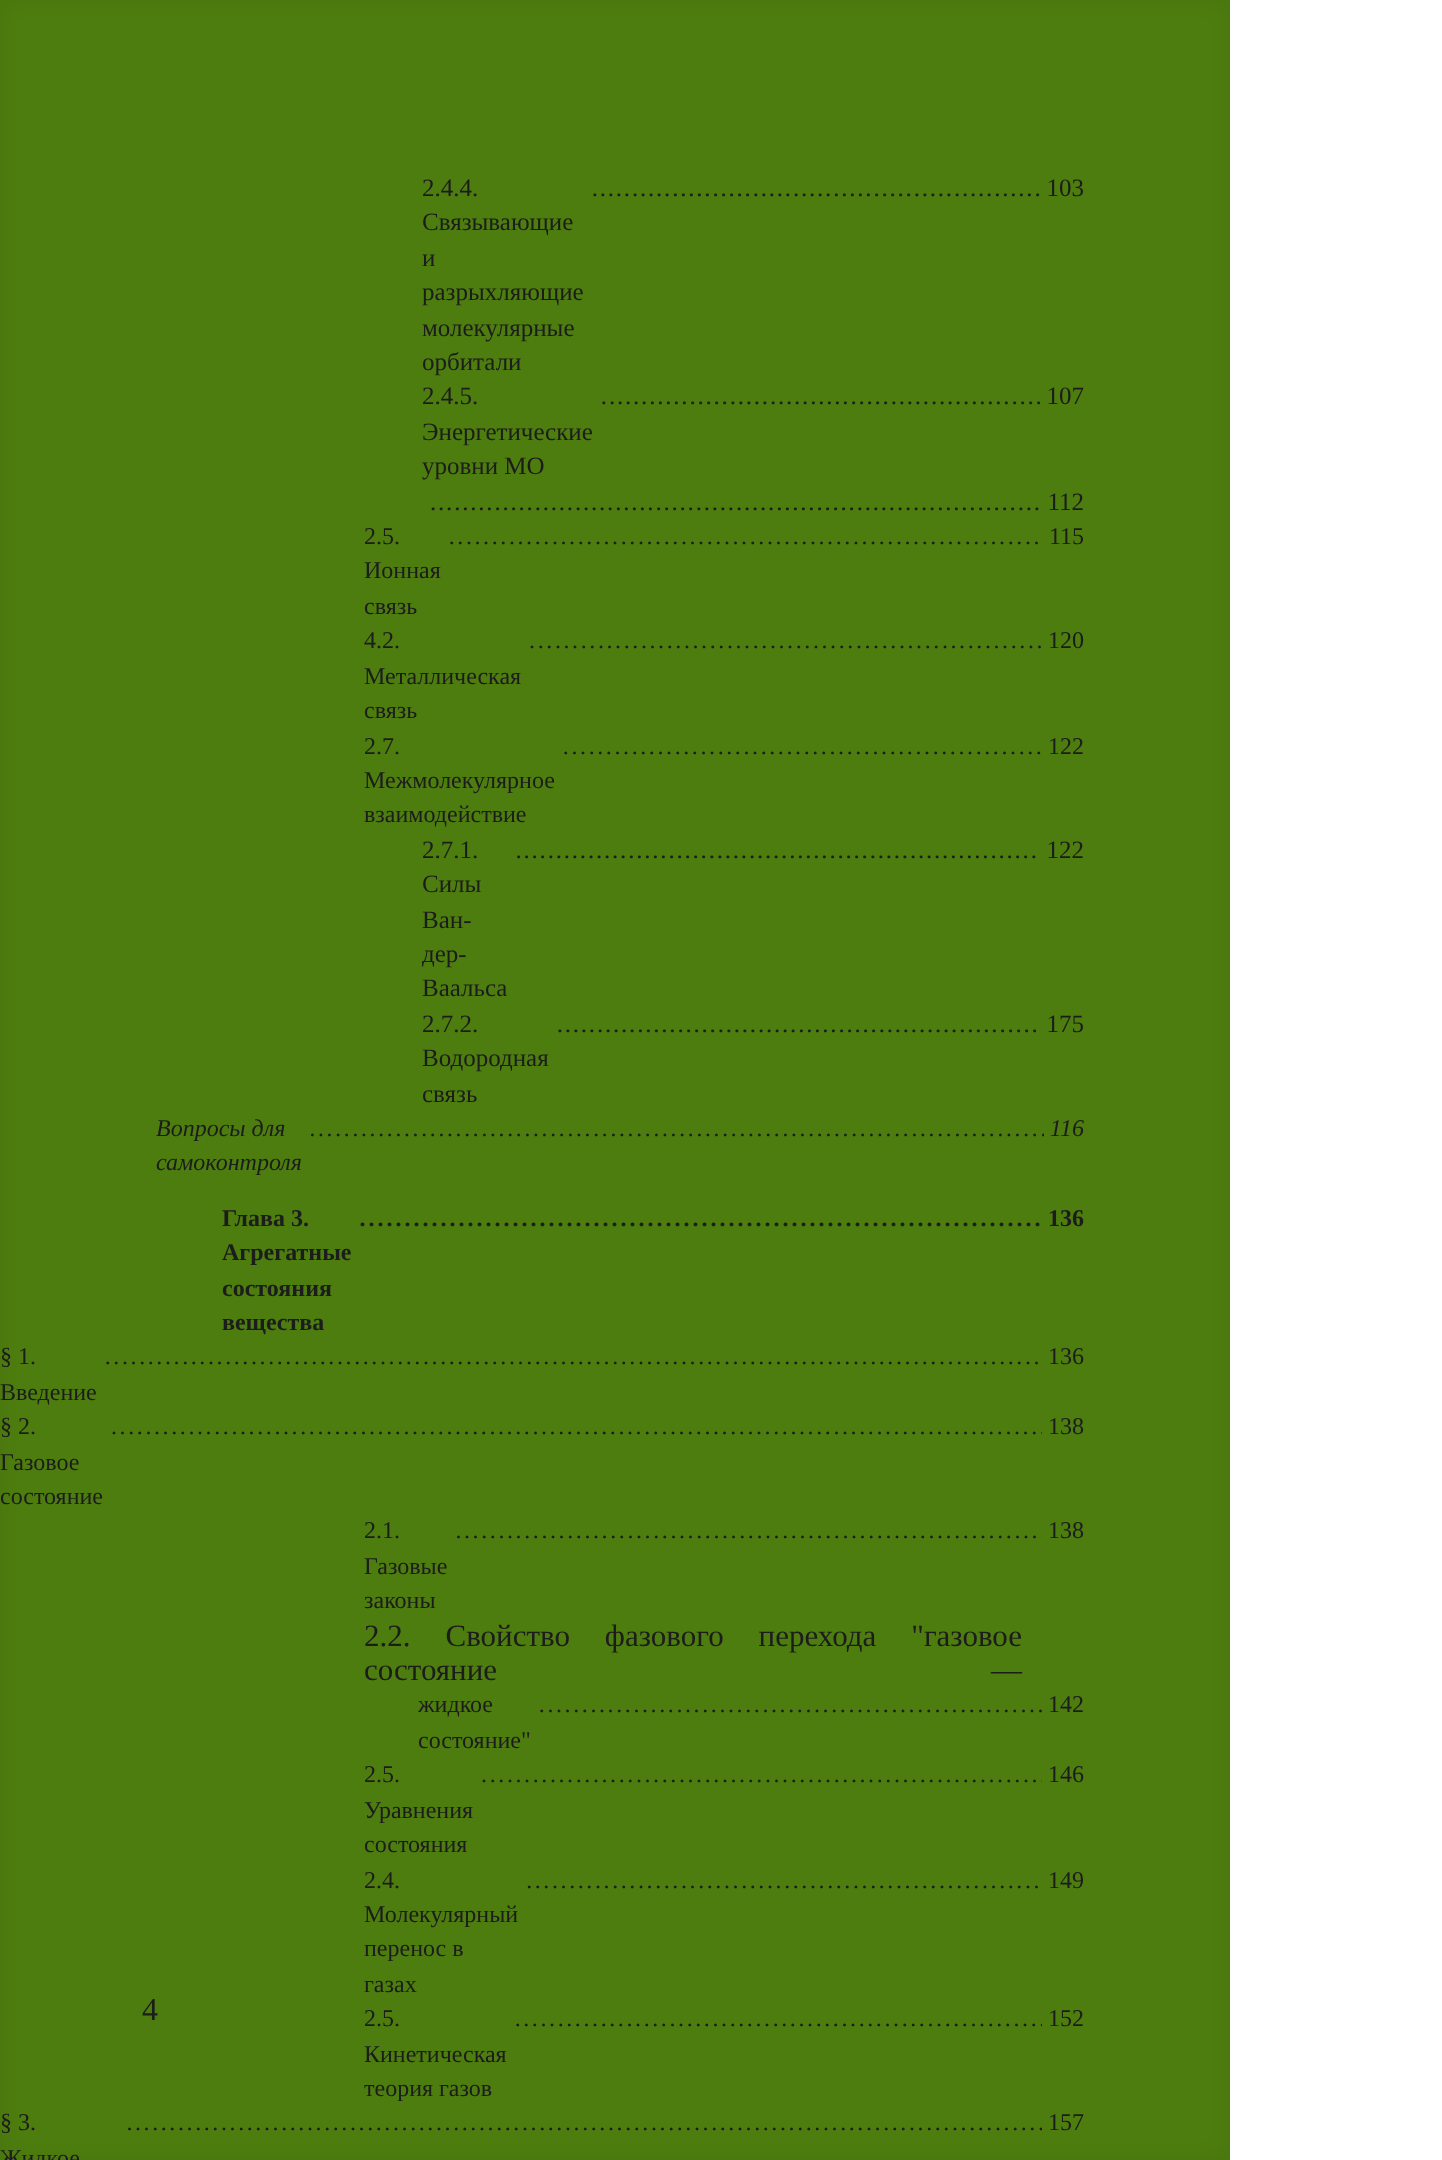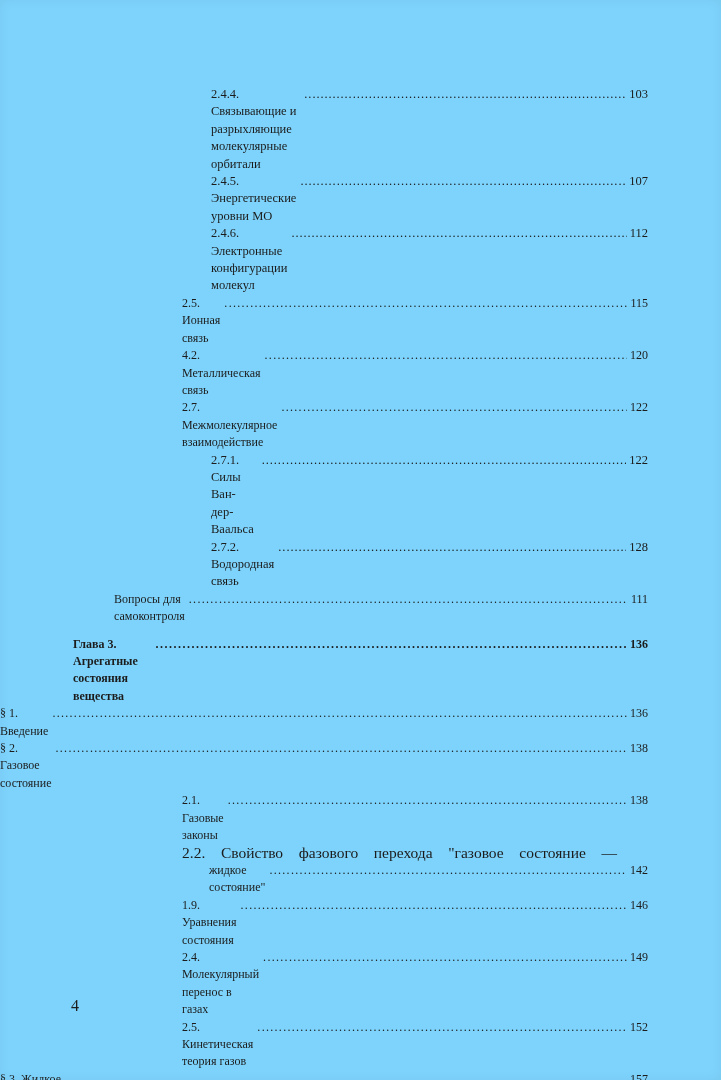--- a/index.html
+++ b/index.html
@@ -3,37 +3,37 @@
 <meta charset="utf-8">
 <style>
   html, body { margin: 0; padding: 0; }
   body {
     width: 721px; height: 1080px;
     background: #ffffff;
     font-family: "Liberation Serif", "DejaVu Serif", serif;
   }
   .page {
     position: relative;
-    width: 721px; height: 1080px;
-    background: #7dd3fc;
+    width: 615px; height: 1080px;
+    background: #4d7c0f;
     box-shadow: inset 0 0 12px rgba(0,0,0,0.05);
     color: #1c1c1c;
     overflow: hidden;
   }
   .toc { position: absolute; top: 86px; left: 0; right: 0; }
   .row {
     display: flex;
     align-items: baseline;
     line-height: 17.4px;
     font-size: 12px;
     margin-right: 73px;
   }
-  .lvl0  { margin-left: 73px; }
+  .lvl0  { margin-left: 111px; }
   .lvl1  { }
-  .lvl1a { margin-left: 114px; }
+  .lvl1a { margin-left: 78px; font-style: italic; }
   .lvl2  { margin-left: 182px; }
   .lvl3  { margin-left: 211px; font-size: 12.5px; }
   .cont  { margin-left: 209px; }
   .bold  { font-weight: bold; }
   .gap   { margin-top: 10px; }
   .wrap-first {
     display: block;
     text-align: justify;
     text-align-last: justify;
     line-height: 17.4px;
@@ -70,21 +70,20 @@
         <span class="label">2.4.4. Связывающие и разрыхляющие молекулярные орбитали</span>
         <span class="dots"></span>
         <span class="pagenum">103</span>
       </div>
       <div class="row lvl3">
         <span class="label">2.4.5. Энергетические уровни МО</span>
         <span class="dots"></span>
         <span class="pagenum">107</span>
       </div>
       <div class="row lvl3">
-        <span class="label">2.4.6. Электронные конфигурации молекул</span>
         <span class="dots"></span>
         <span class="pagenum">112</span>
       </div>
       <div class="row lvl2">
         <span class="label">2.5. Ионная связь</span>
         <span class="dots"></span>
         <span class="pagenum">115</span>
       </div>
       <div class="row lvl2">
         <span class="label">4.2. Металлическая связь</span>
@@ -97,26 +96,26 @@
         <span class="pagenum">122</span>
       </div>
       <div class="row lvl3">
         <span class="label">2.7.1. Силы Ван-дер-Ваальса</span>
         <span class="dots"></span>
         <span class="pagenum">122</span>
       </div>
       <div class="row lvl3">
         <span class="label">2.7.2. Водородная связь</span>
         <span class="dots"></span>
-        <span class="pagenum">128</span>
+        <span class="pagenum">175</span>
       </div>
       <div class="row lvl1a">
         <span class="label">Вопросы для самоконтроля</span>
         <span class="dots"></span>
-        <span class="pagenum">111</span>
+        <span class="pagenum">116</span>
       </div>
       <div class="row lvl0 bold gap">
         <span class="label">Глава 3. Агрегатные состояния вещества</span>
         <span class="dots"></span>
         <span class="pagenum">136</span>
       </div>
       <div class="row lvl1">
         <span class="label">§ 1. Введение</span>
         <span class="dots"></span>
         <span class="pagenum">136</span>
@@ -131,21 +130,21 @@
         <span class="dots"></span>
         <span class="pagenum">138</span>
       </div>
       <div class="wrap-first lvl2">2.2. Свойство фазового перехода "газовое состояние —</div>
       <div class="row cont">
         <span class="label">жидкое состояние"</span>
         <span class="dots"></span>
         <span class="pagenum">142</span>
       </div>
       <div class="row lvl2">
-        <span class="label">1.9. Уравнения состояния</span>
+        <span class="label">2.5. Уравнения состояния</span>
         <span class="dots"></span>
         <span class="pagenum">146</span>
       </div>
       <div class="row lvl2">
         <span class="label">2.4. Молекулярный перенос в газах</span>
         <span class="dots"></span>
         <span class="pagenum">149</span>
       </div>
       <div class="row lvl2">
         <span class="label">2.5. Кинетическая теория газов</span>

